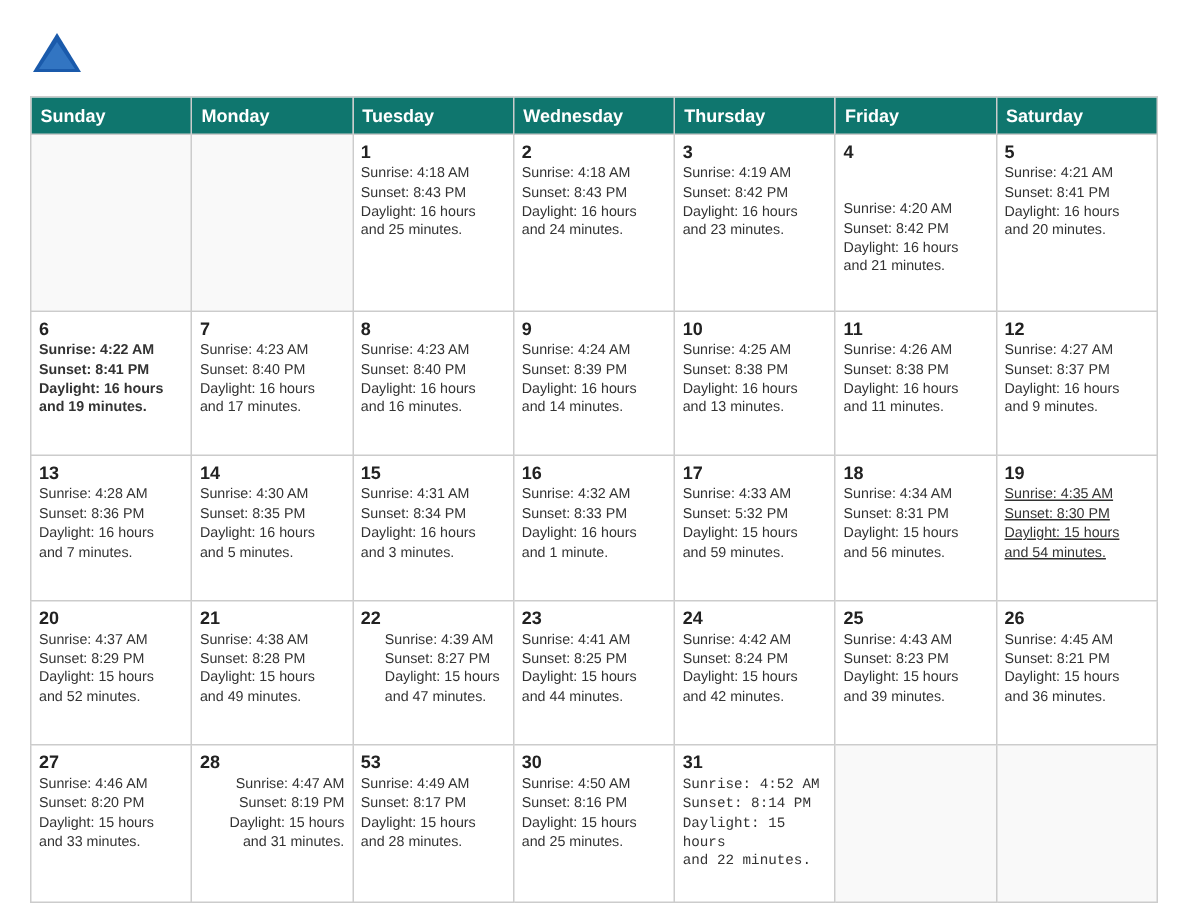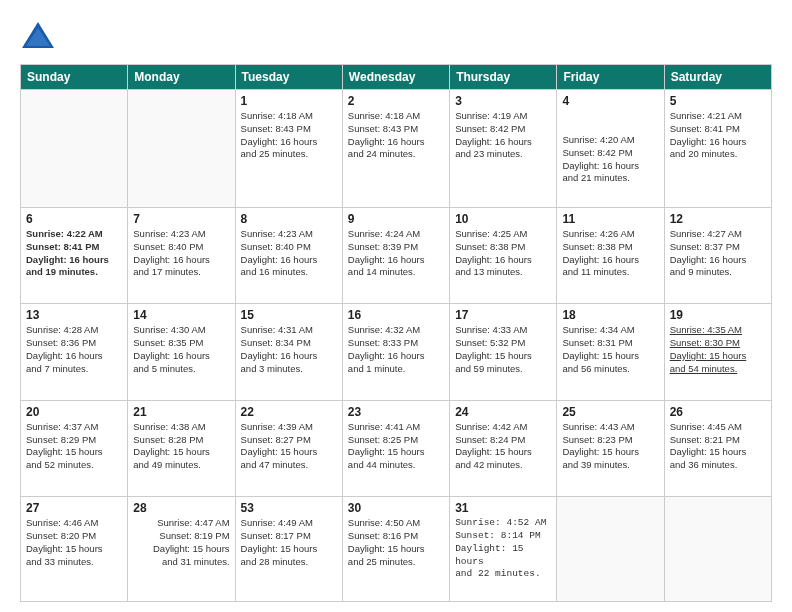--- a/index.html
+++ b/index.html
@@ -285,21 +285,21 @@
           </td>
           <td>
             <div class="day-number">21</div>
             <div class="day-info" style="white-space: pre-line;">Sunrise: 4:38 AM
 Sunset: 8:28 PM
 Daylight: 15 hours
 and 49 minutes.</div>
           </td>
           <td>
             <div class="day-number">22</div>
-            <div class="day-info" style="white-space: pre-line;">Sunrise: 4:39 AM
+            <div class="day-info" style="white-space: pre-line; margin-left: 16px;">Sunrise: 4:39 AM
 Sunset: 8:27 PM
 Daylight: 15 hours
 and 47 minutes.</div>
           </td>
           <td>
             <div class="day-number">23</div>
             <div class="day-info" style="white-space: pre-line;">Sunrise: 4:41 AM
 Sunset: 8:25 PM
 Daylight: 15 hours
 and 44 minutes.</div>

